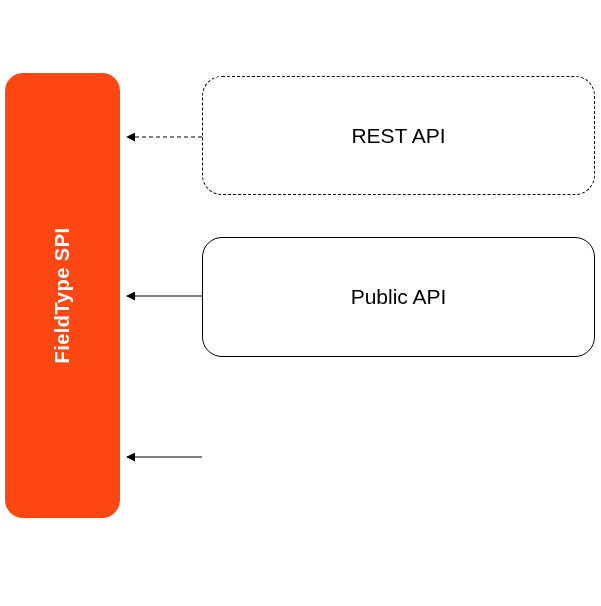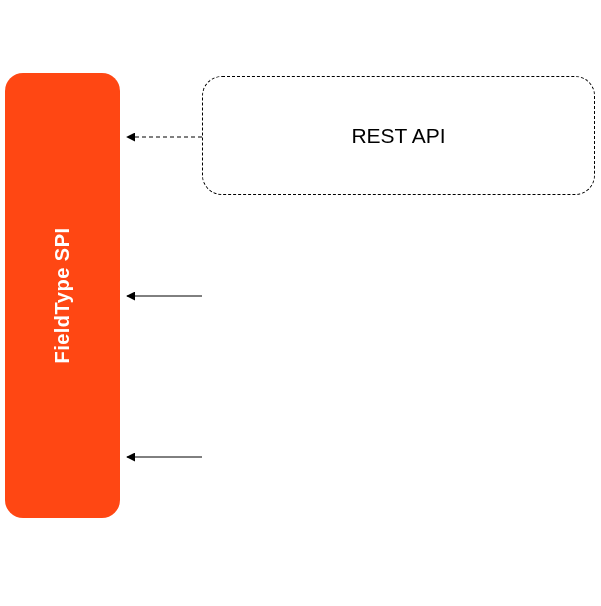--- a/index.html
+++ b/index.html
@@ -68,20 +68,23 @@
 <div class="canvas">
 
   <div class="sidebar">
     <span class="sidebar-label">FieldType SPI</span>
   </div>
 
   <div class="node node-rest">
     <span class="node-label">REST API</span>
   </div>
 
+  <div class="node node-public">
+    <span class="node-label">Public API</span>
+  </div>
 
 
   <svg class="arrows-layer" width="601" height="606">
     <defs>
       <marker id="arrowhead" viewBox="0 0 10 10" refX="9" refY="5" markerWidth="9" markerHeight="9" orient="auto-start-reverse">
         <path d="M 0 0 L 10 5 L 0 10 z" fill="#000000"></path>
       </marker>
     </defs>
     <line x1="202" y1="137" x2="127" y2="137" stroke="#000000" stroke-width="1" stroke-dasharray="4 3" marker-end="url(#arrowhead)"></line>
     <line x1="202" y1="296" x2="127" y2="296" stroke="#000000" stroke-width="1" marker-end="url(#arrowhead)"></line>

